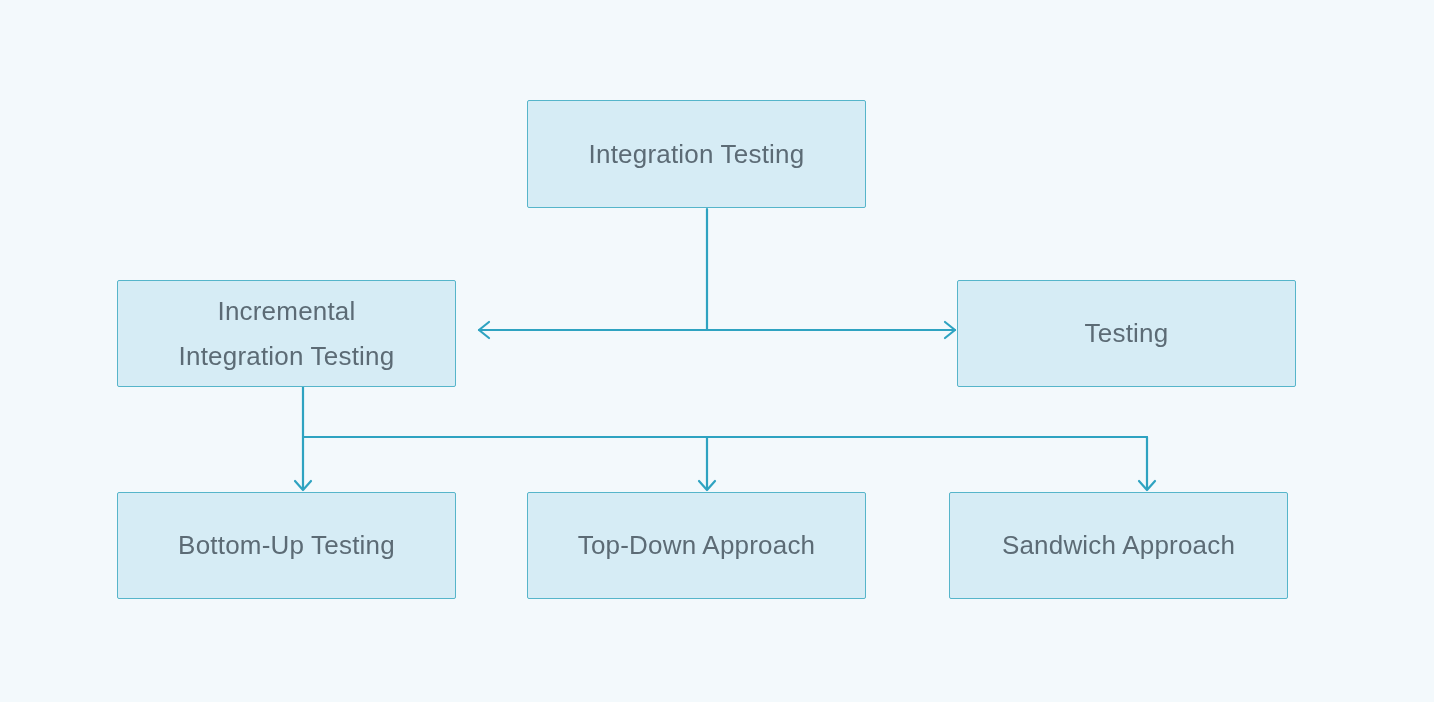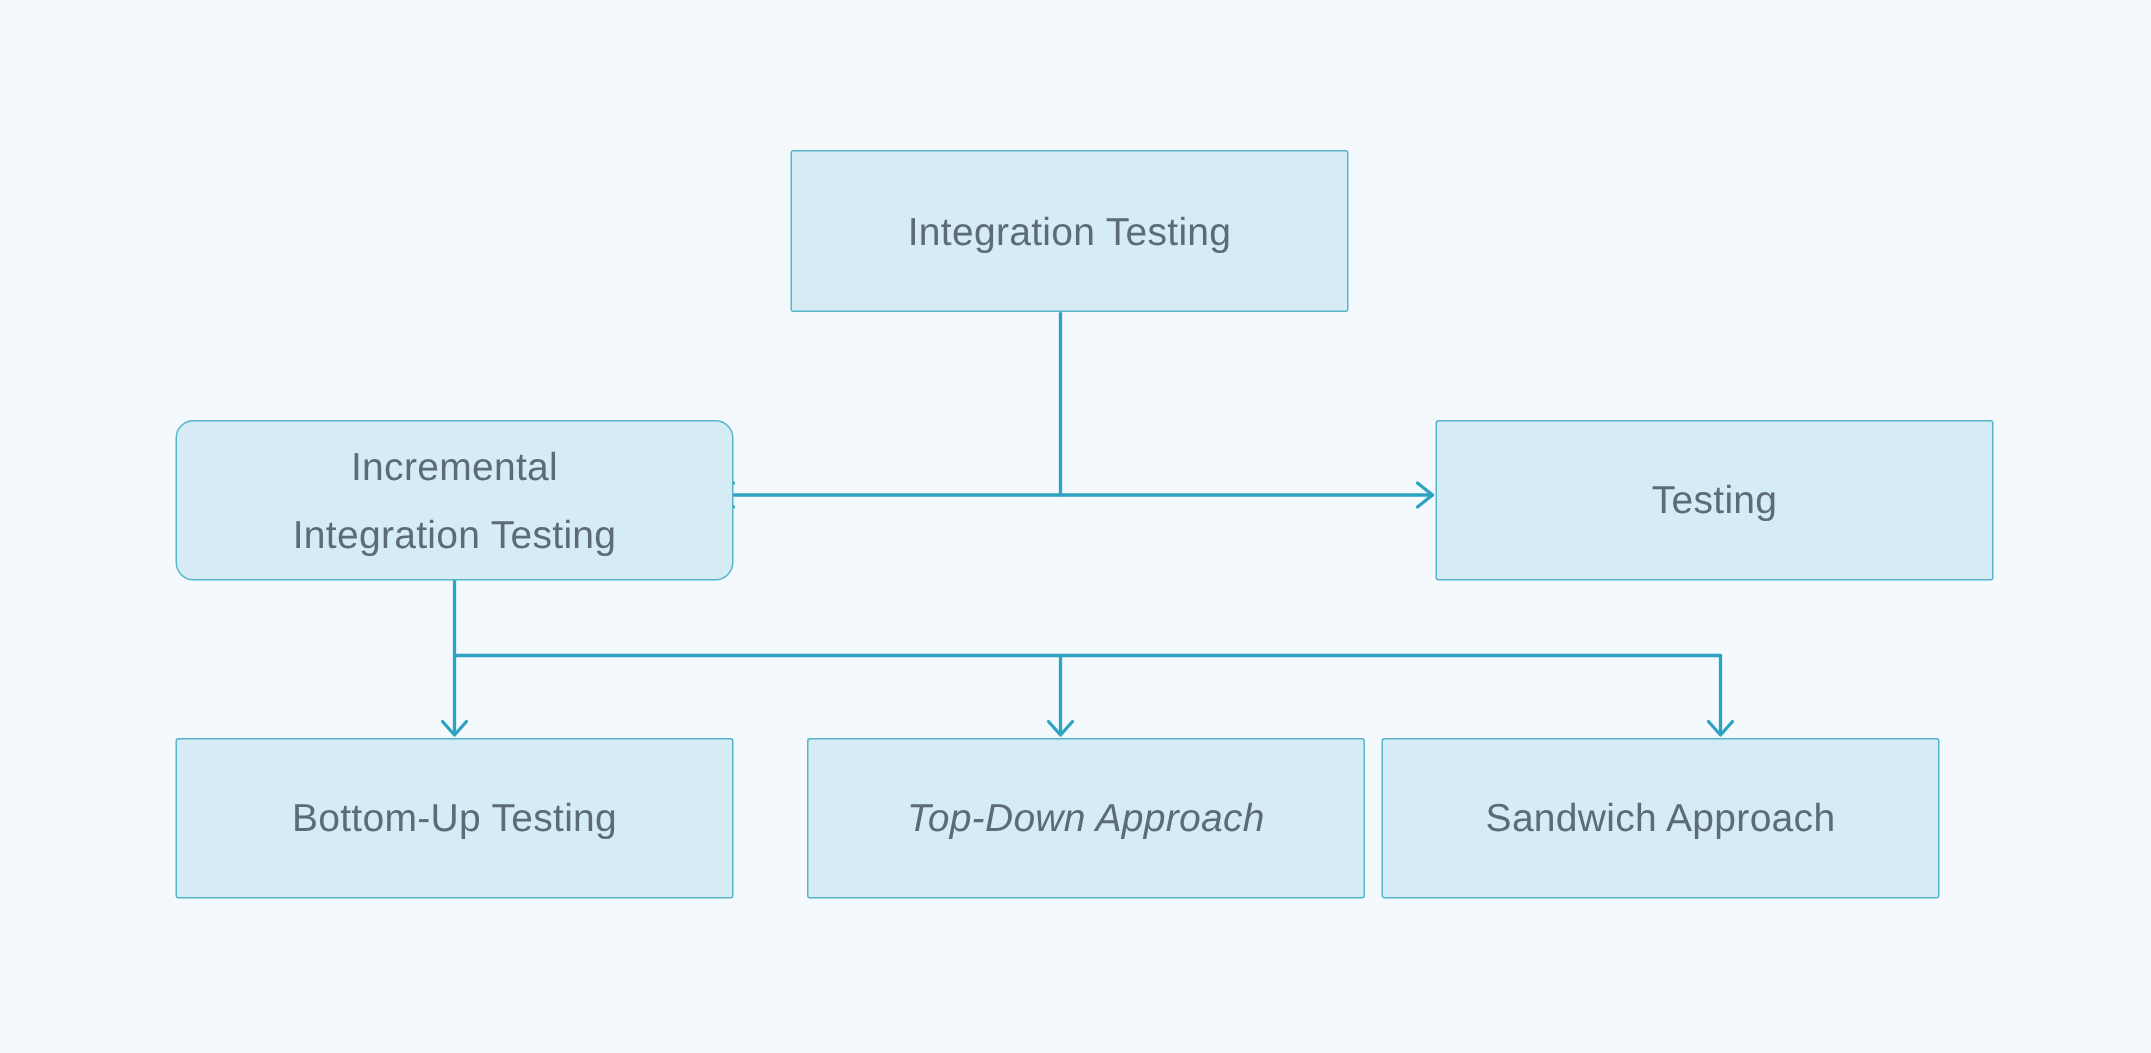--- a/index.html
+++ b/index.html
@@ -25,46 +25,46 @@
   }
   .connectors path {
     stroke: #2ea3c1;
     stroke-width: 2.2;
     fill: none;
     stroke-linecap: round;
     stroke-linejoin: round;
   }
   .node {
     position: absolute;
-    width: 372px;
+    width: 339px;
     height: 107px;
     background: #d6ecf5;
     border: 1.5px solid #56b5ca;
     border-radius: 2px;
     box-sizing: border-box;
     display: flex;
     flex-direction: column;
     align-items: center;
     justify-content: center;
     text-align: center;
   }
   .node .line {
     font-size: 26px;
     line-height: 45px;
     font-weight: 500;
     color: #5c6b75;
     letter-spacing: 0.2px;
     white-space: nowrap;
   }
   #node-root      { left: 527px; top: 100px; height: 108px; }
-  #node-incremental { left: 117px; top: 280px; border-radius: 12px; }
+  #node-incremental { left: 117px; top: 280px; }
   #node-big-bang  { left: 957px; top: 280px; }
   #node-bottom-up { left: 117px; top: 492px; }
-  #node-top-down  { left: 538px; top: 492px; font-style: italic; }
-  #node-sandwich  { left: 921px; top: 492px; }
+  #node-top-down  { left: 527px; top: 492px; }
+  #node-sandwich  { left: 949px; top: 492px; }
 </style>
 </head>
 <body>
 
 <div class="canvas">
 
   <svg class="connectors" viewBox="0 0 1434 702" xmlns="http://www.w3.org/2000/svg">
 
     <path d="M707 209 L707 330"></path>
 

